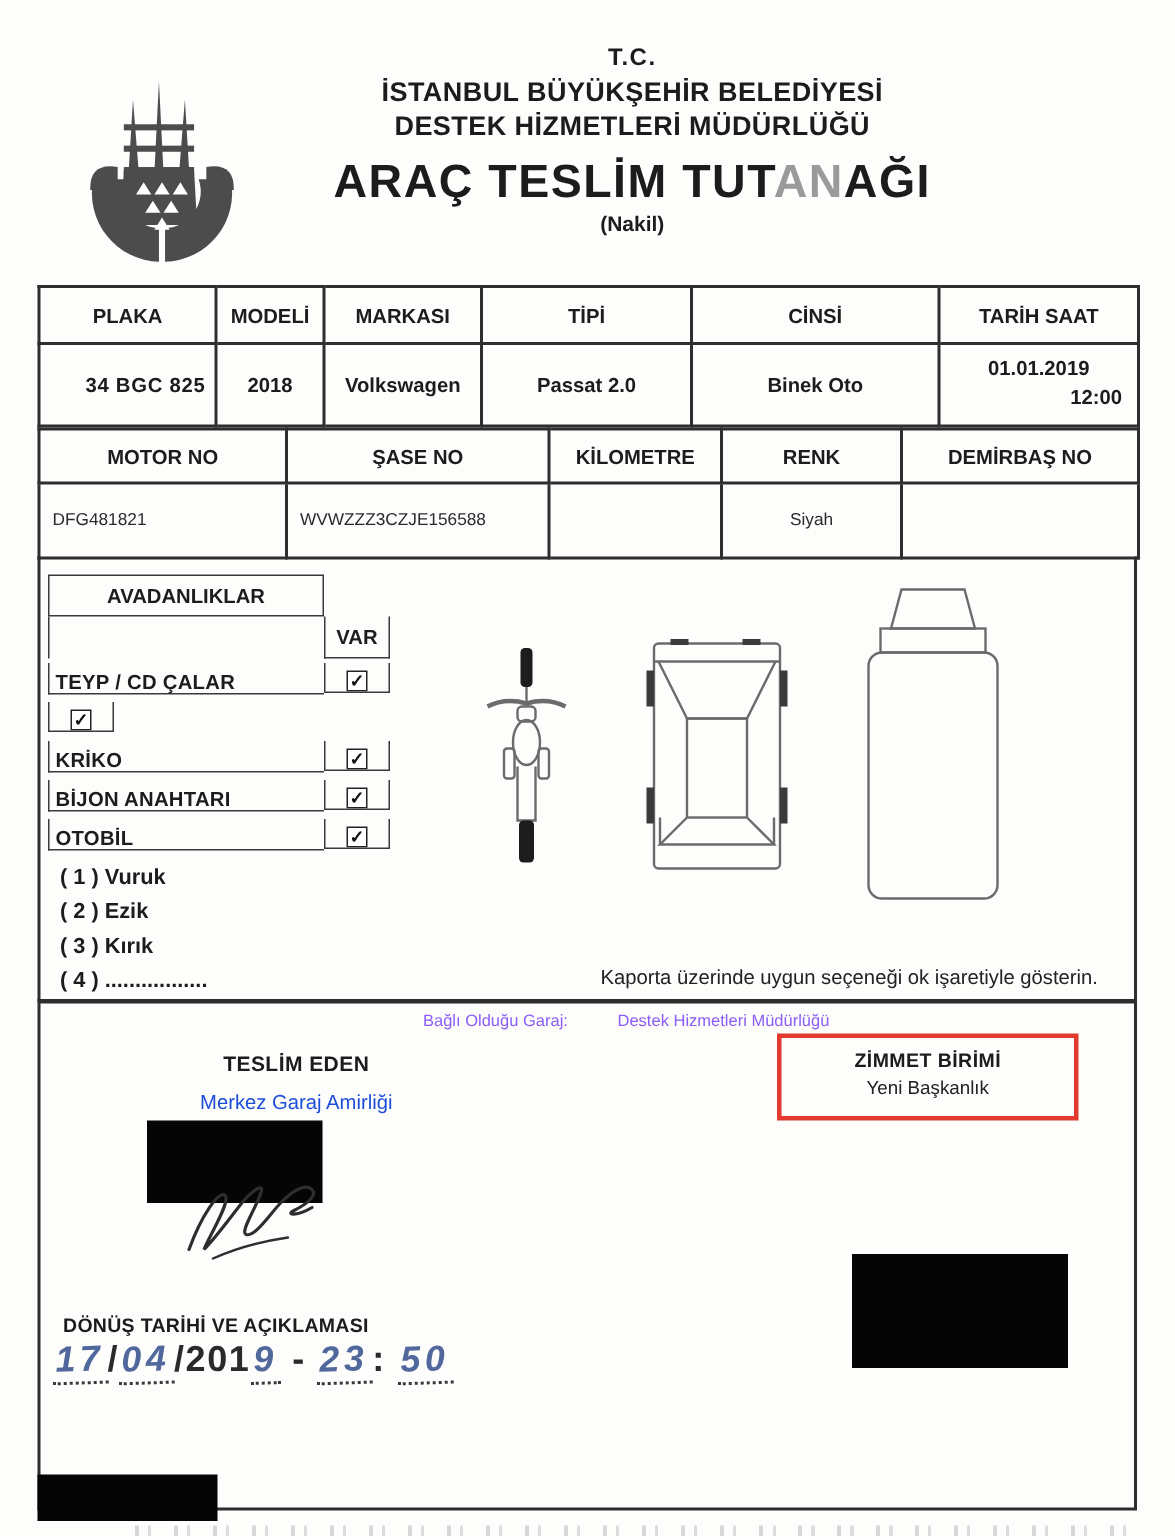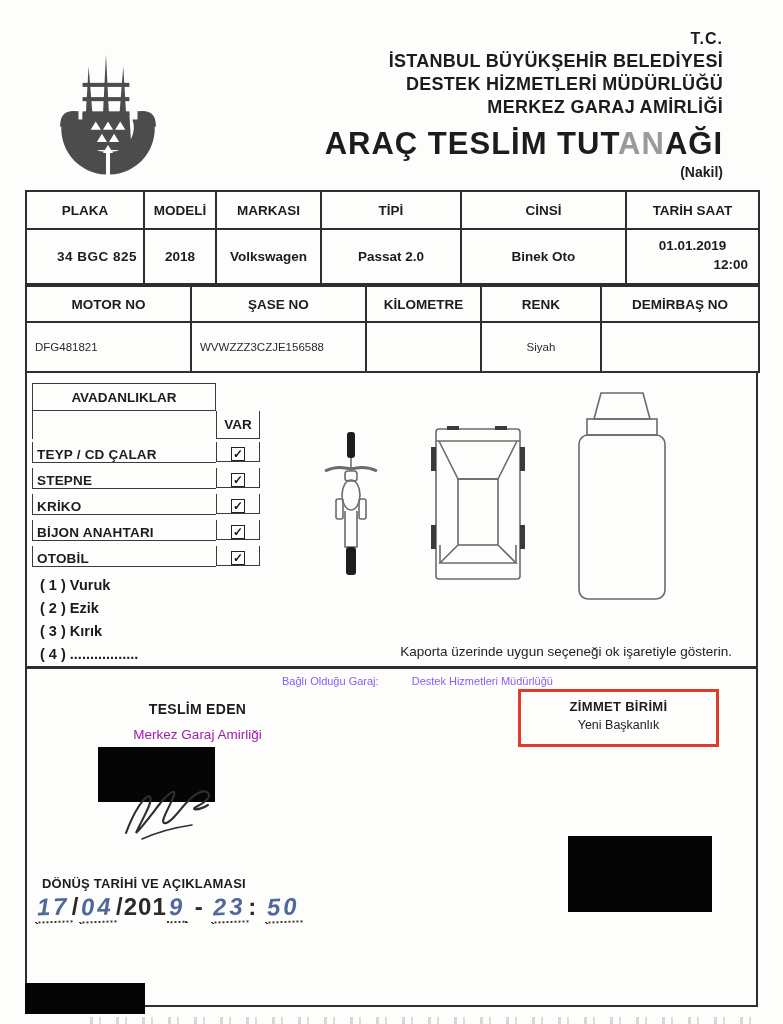--- a/index.html
+++ b/index.html
@@ -8,21 +8,21 @@
     font-family:"Liberation Sans", sans-serif;
     background:#fdfdfc;
     color:#1c1c1c;
     position:relative;
     overflow:hidden;
   }
   .page { position:absolute; inset:0; }
 
   
   .logo { position:absolute; left:52px; top:52px; width:112px; height:135px; }
-  .hdr { position:absolute; left:120px; right:60px; top:30px; text-align:right; }
+  .hdr { position:absolute; left:120px; right:60px; top:30px; text-align:center; }
   .hdr .tc   { font-size:16px; font-weight:bold; letter-spacing:1px; }
   .hdr .l2   { font-size:18px; font-weight:bold; margin-top:3px; letter-spacing:.3px; }
   .hdr .l3   { font-size:18px; font-weight:bold; margin-top:2px; letter-spacing:.3px; }
   .hdr .l4   { font-size:18px; font-weight:bold; margin-top:2px; letter-spacing:.3px; }
   .hdr .title{ font-size:31px; font-weight:bold; margin-top:8px; letter-spacing:1px; }
   .hdr .title .lt { color:#9a9a9a; }
   .hdr .nakil{ font-size:14px; font-weight:bold; margin-top:2px; }
 
   
   table { border-collapse:collapse; table-layout:fixed; position:absolute; left:25px; width:733px; }
@@ -69,21 +69,21 @@
   .veh-truck { left:544px; top:20px; }
 
   
   .sec4 { position:absolute; left:25px; top:668px; width:733px; height:339px;
           border:2px solid #2e2e2e; border-top:1.5px solid #2e2e2e; }
   .garage { position:absolute; left:255px; top:6px; font-size:11px; color:#8b5cf6; }
   .garage .lbl { margin-right:30px; }
   .deliver-title { position:absolute; left:88px; top:32px; width:165px; text-align:center;
                    font-size:14px; font-weight:bold; letter-spacing:.3px; }
   .deliver-value { position:absolute; left:88px; top:58px; width:165px; text-align:center;
-                   font-size:13.5px; color:#a21caf; }
+                   font-size:13.5px; color:#1d4ed8; }
   .redact { position:absolute; background:#050505; }
   .redact-1 { left:71px; top:78px; width:117px; height:55px; }
   .redact-2 { left:541px; top:167px; width:144px; height:76px; }
   .redact-3 { left:-2px; top:314px; width:120px; height:31px; z-index:5; }
   .sig { position:absolute; left:93px; top:112px; width:110px; height:65px; }
   .zimmet { position:absolute; left:491px; top:20px; width:201px; height:58px;
             border:3px solid #e23b2e; text-align:center; }
   .zimmet .zt { font-size:13px; font-weight:bold; margin-top:7px; letter-spacing:.3px; }
   .zimmet .zv { font-size:12.5px; margin-top:4px; color:#222; }
   .donus { position:absolute; left:15px; top:207px; font-size:13px; font-weight:bold;
@@ -128,21 +128,20 @@
       <polygon points="44,88 49,80 54,88"></polygon>
       <polygon points="56,88 61,80 66,88"></polygon>
       <polygon points="50,99 55,91 60,99"></polygon>
     </g>
   </svg>
 
   <div class="hdr">
     <div class="tc">T.C.</div>
     <div class="l2">İSTANBUL BÜYÜKŞEHİR BELEDİYESİ</div>
     <div class="l3">DESTEK HİZMETLERİ MÜDÜRLÜĞÜ</div>
-    <div class="l4">MERKEZ GARAJ AMİRLİĞİ</div>
     <div class="title"><span>ARAÇ TESLİM TUT</span><span class="lt">AN</span><span>AĞI</span></div>
     <div class="nakil">(Nakil)</div>
   </div>
 
   <table class="t1">
     <colgroup>
         <col style="width:118px">
         <col style="width:72px">
         <col style="width:105px">
         <col style="width:140px">
@@ -207,21 +206,20 @@
         </div>
       <div class="row varrow">
           <div class="c1"></div>
           <div class="c2">VAR</div>
         </div>
       <div class="row item">
         <div class="c1">TEYP / CD ÇALAR</div>
         <div class="c2"><span class="cb">✓</span></div>
       </div>
       <div class="row item">
-        <div class="c1">STEPNE</div>
         <div class="c2"><span class="cb">✓</span></div>
       </div>
       <div class="row item">
         <div class="c1">KRİKO</div>
         <div class="c2"><span class="cb">✓</span></div>
       </div>
       <div class="row item">
         <div class="c1">BİJON ANAHTARI</div>
         <div class="c2"><span class="cb">✓</span></div>
       </div>

